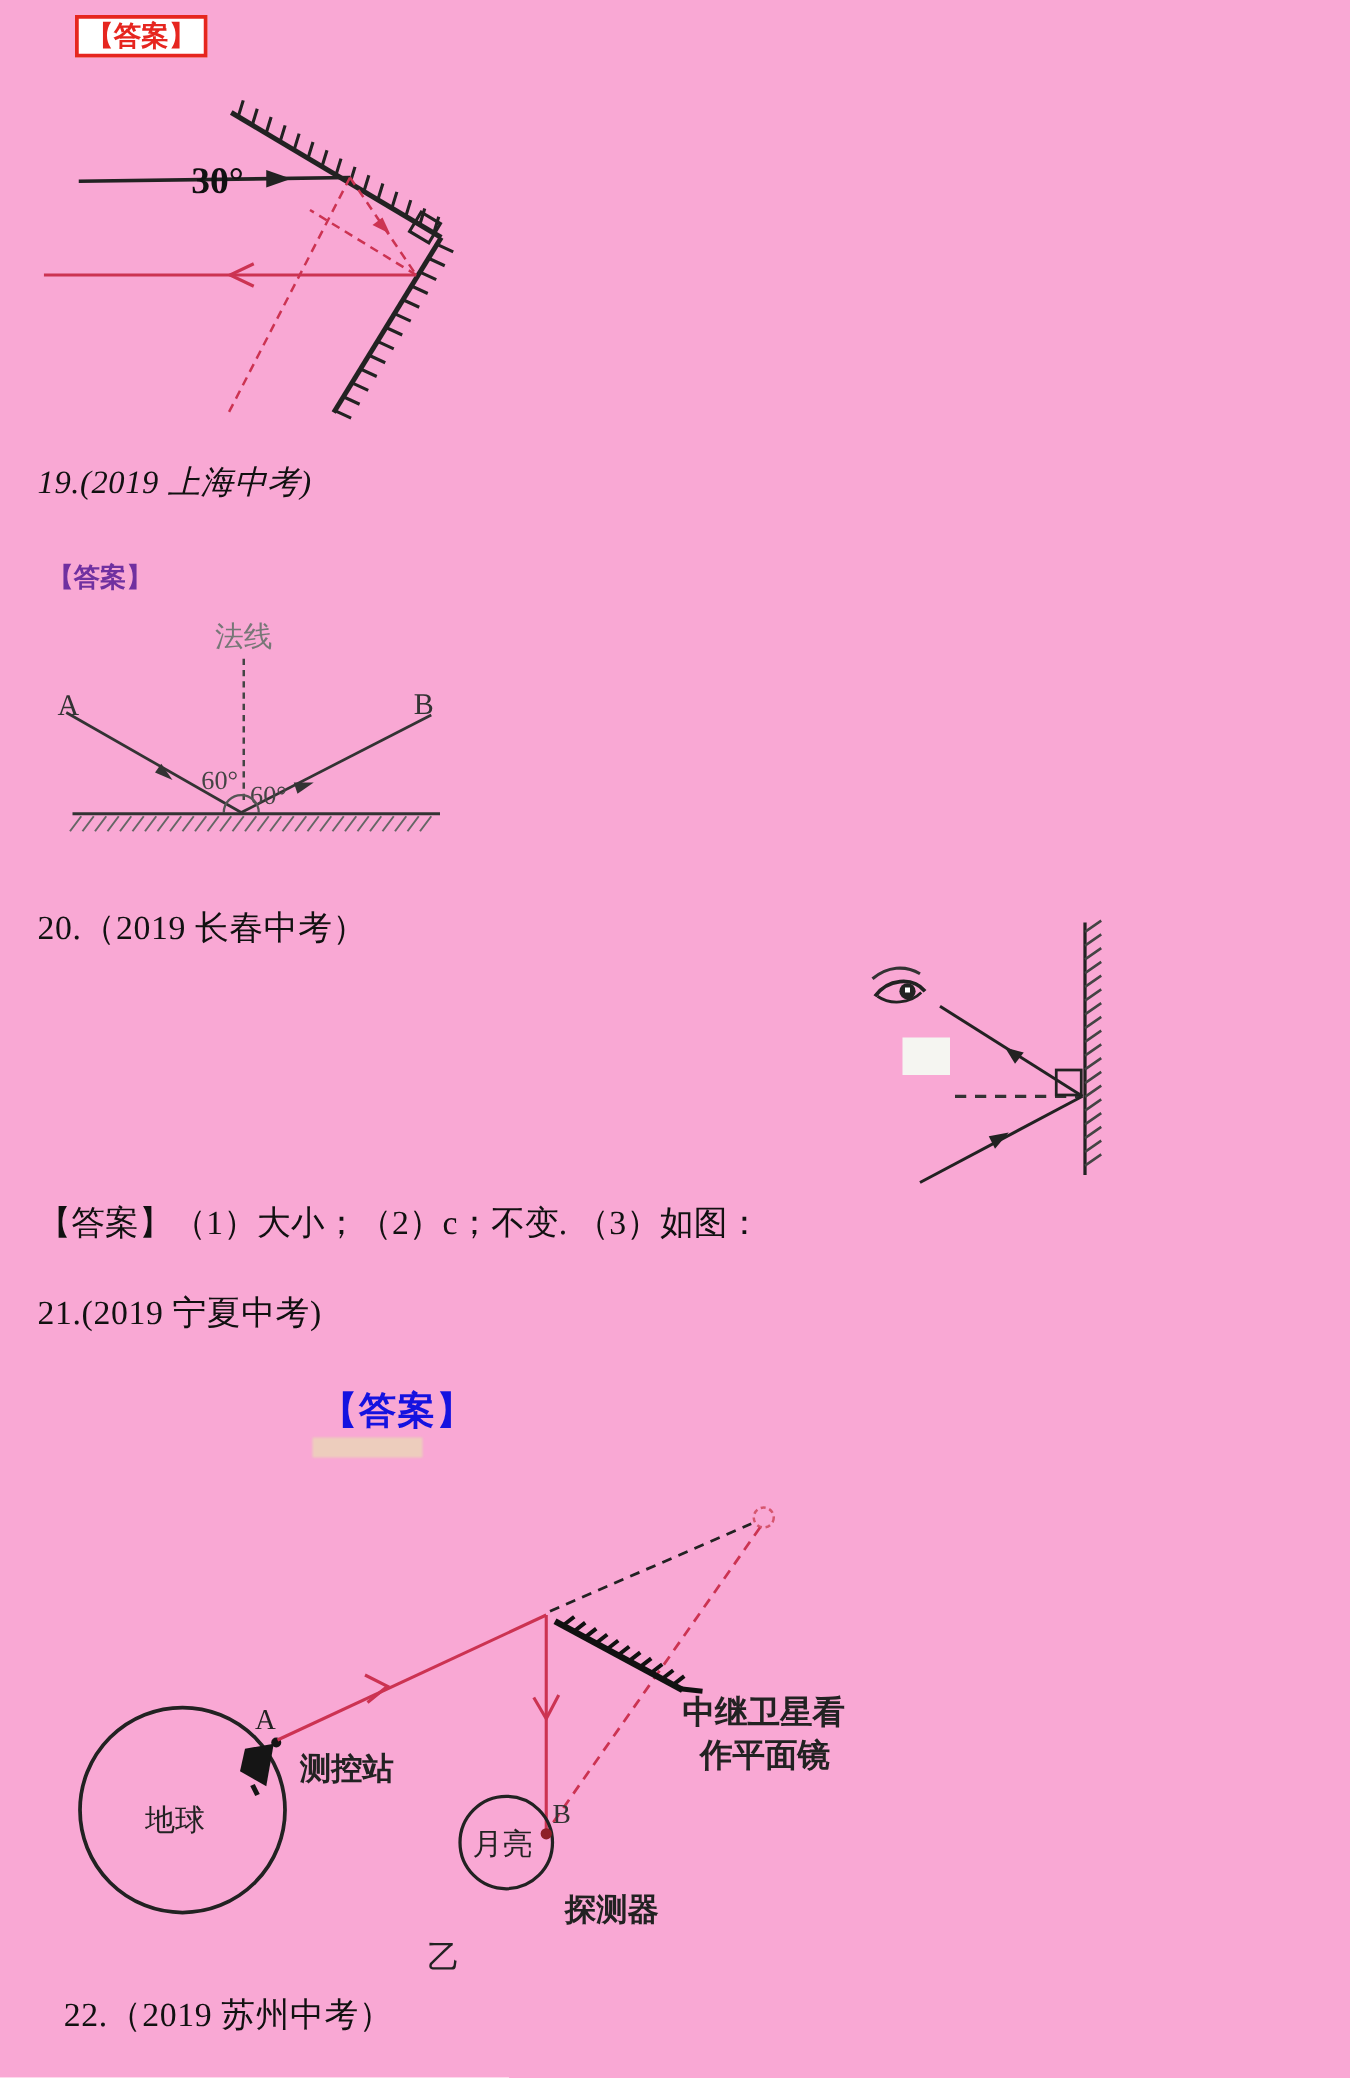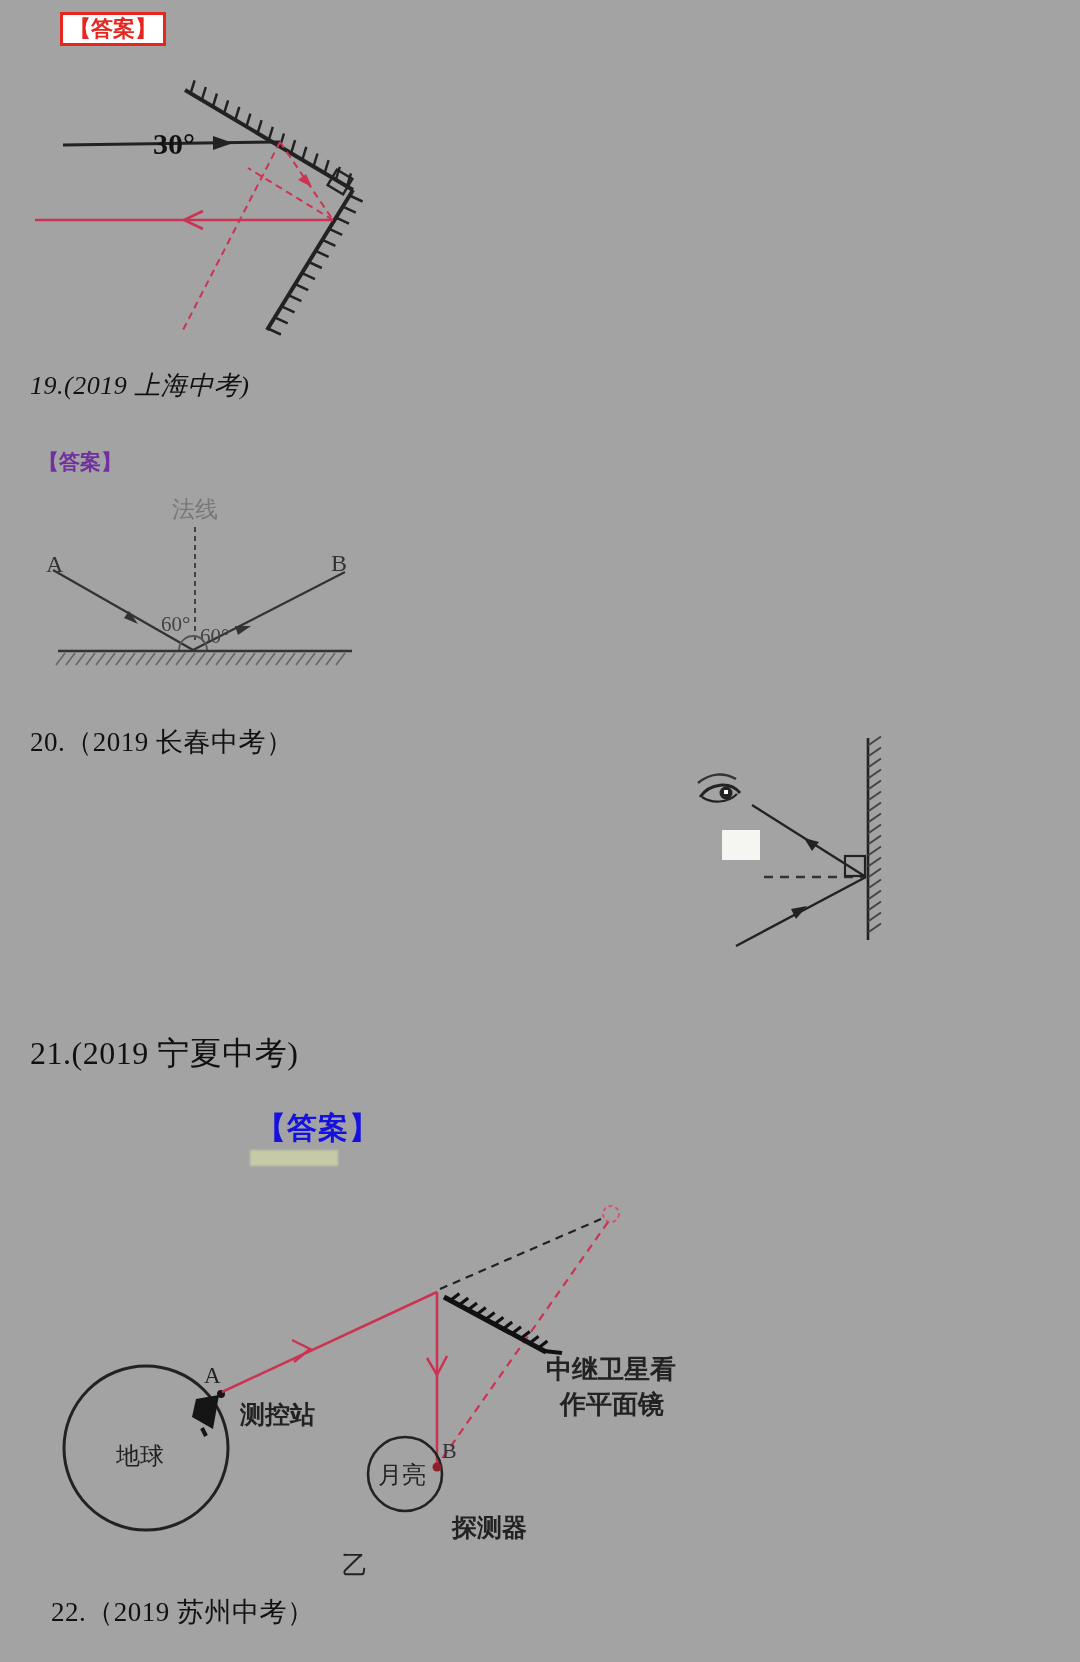--- a/index.html
+++ b/index.html
@@ -1,16 +1,16 @@
 <!DOCTYPE html>
 <html><head>
 <meta charset="utf-8">
 <style>
   html,body{margin:0;padding:0;background:#fff;}
-  #page{position:relative;width:1080px;height:1662px;background:#a3a3a3;overflow:hidden;
+  #page{position:relative;width:1080px;height:1662px;background:#f9a8d4;overflow:hidden;
         font-family:"Liberation Serif","DejaVu Serif",serif;color:#111;}
   .abs{position:absolute;}
   .qline{font-size:27px;letter-spacing:0.5px;white-space:nowrap;}
   .ansline{font-size:27px;white-space:nowrap;}
   .red-badge{border:3px solid #e6261f;color:#e6261f;font-weight:bold;font-size:22px;
              padding:1px 6px;line-height:26px;background:#fff;
              font-family:"Liberation Sans","DejaVu Sans",sans-serif;}
   .purple-badge{color:#7030a0;font-weight:bold;font-size:21px;
                 font-family:"Liberation Sans","DejaVu Sans",sans-serif;}
   .blue-badge{color:#1512e0;font-weight:bold;font-size:30px;letter-spacing:1px;
@@ -95,22 +95,23 @@
     <line x1="124" y1="157" x2="224" y2="157" stroke="#333" stroke-width="2.6" stroke-dasharray="9 7"></line>
     <rect x="205" y="136" width="20" height="20" fill="none" stroke="#222" stroke-width="2.2"></rect>
 
     <line x1="226" y1="157" x2="112" y2="85" stroke="#222" stroke-width="2.4"></line>
     <polygon points="164,118 179,122 172,131" fill="#222"></polygon>
 
     <line x1="96" y1="226" x2="226" y2="157" stroke="#222" stroke-width="2.4"></line>
     <polygon points="167,186 156,199 151,189" fill="#222"></polygon>
   </svg>
 
+  <div class="abs ansline" style="left:30px;top:960px;">【答案】（1）大小；（2）c；不变. （3）如图：</div>
 
-  <div class="abs qline" style="left:30px;top:1032px;font-size:32px;">21.(2019 宁夏中考)</div>
+  <div class="abs qline" style="left:30px;top:1032px;font-size:27px;">21.(2019 宁夏中考)</div>
 
   <div class="abs blue-badge" style="left:256px;top:1108px;">【答案】</div>
   <div class="abs smudge" style="left:250px;top:1150px;"></div>
 
   <svg class="abs" style="left:30px;top:1170px;" width="690" height="420" viewBox="0 0 690 420">
 
     <circle cx="116" cy="278" r="82" fill="none" stroke="#222" stroke-width="3"></circle>
     <text x="86" y="294" font-size="24" fill="#222">地球</text>
 
     <text x="174" y="213" font-size="23" fill="#222">A</text>

